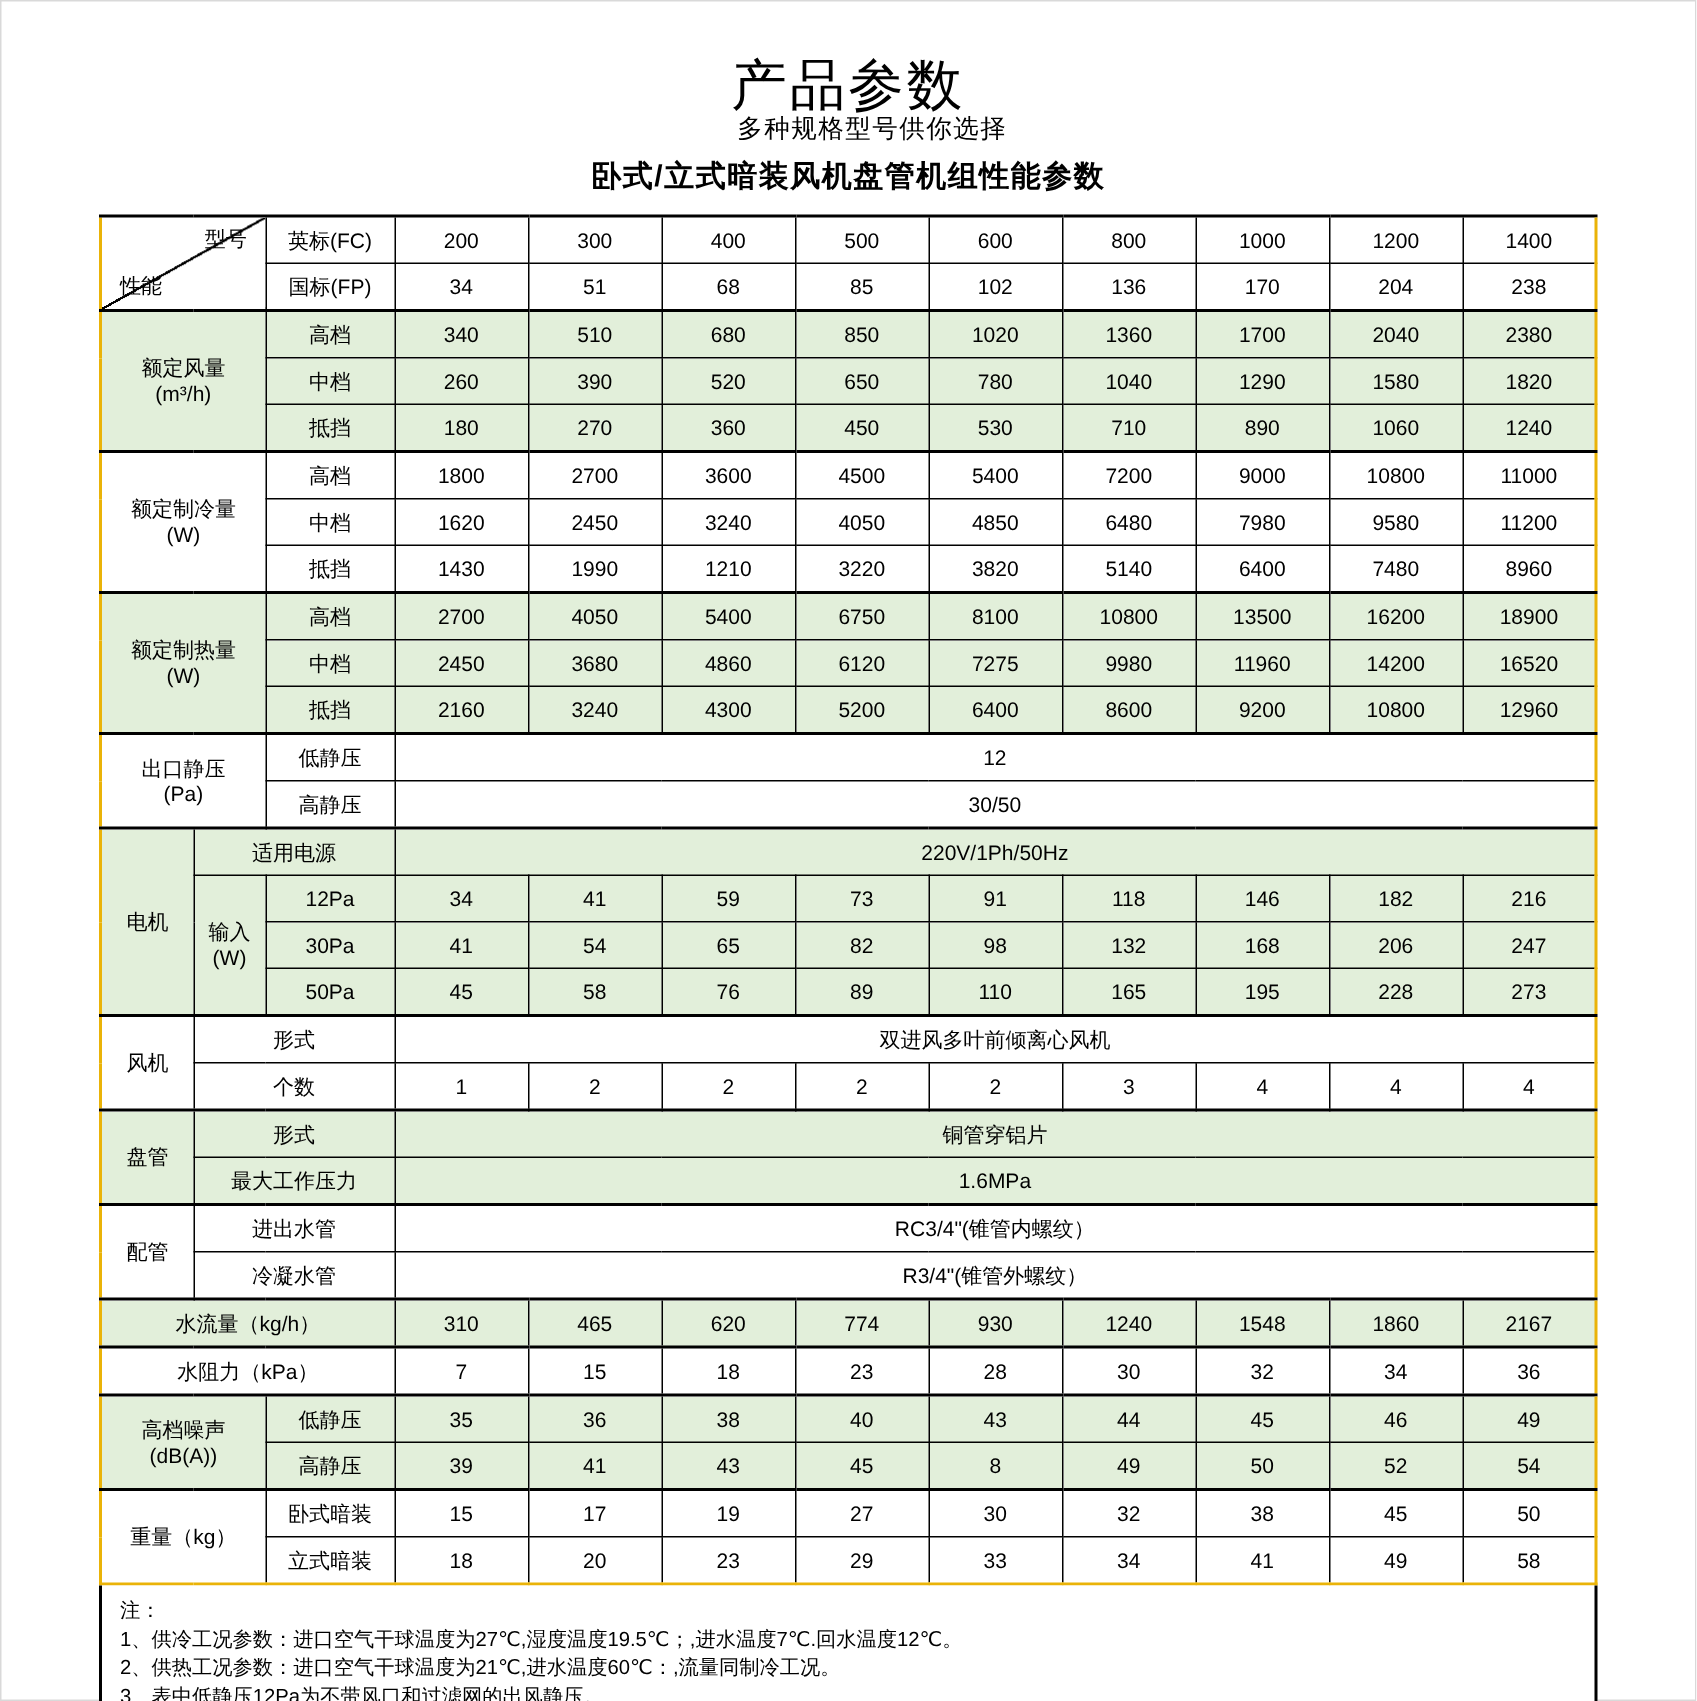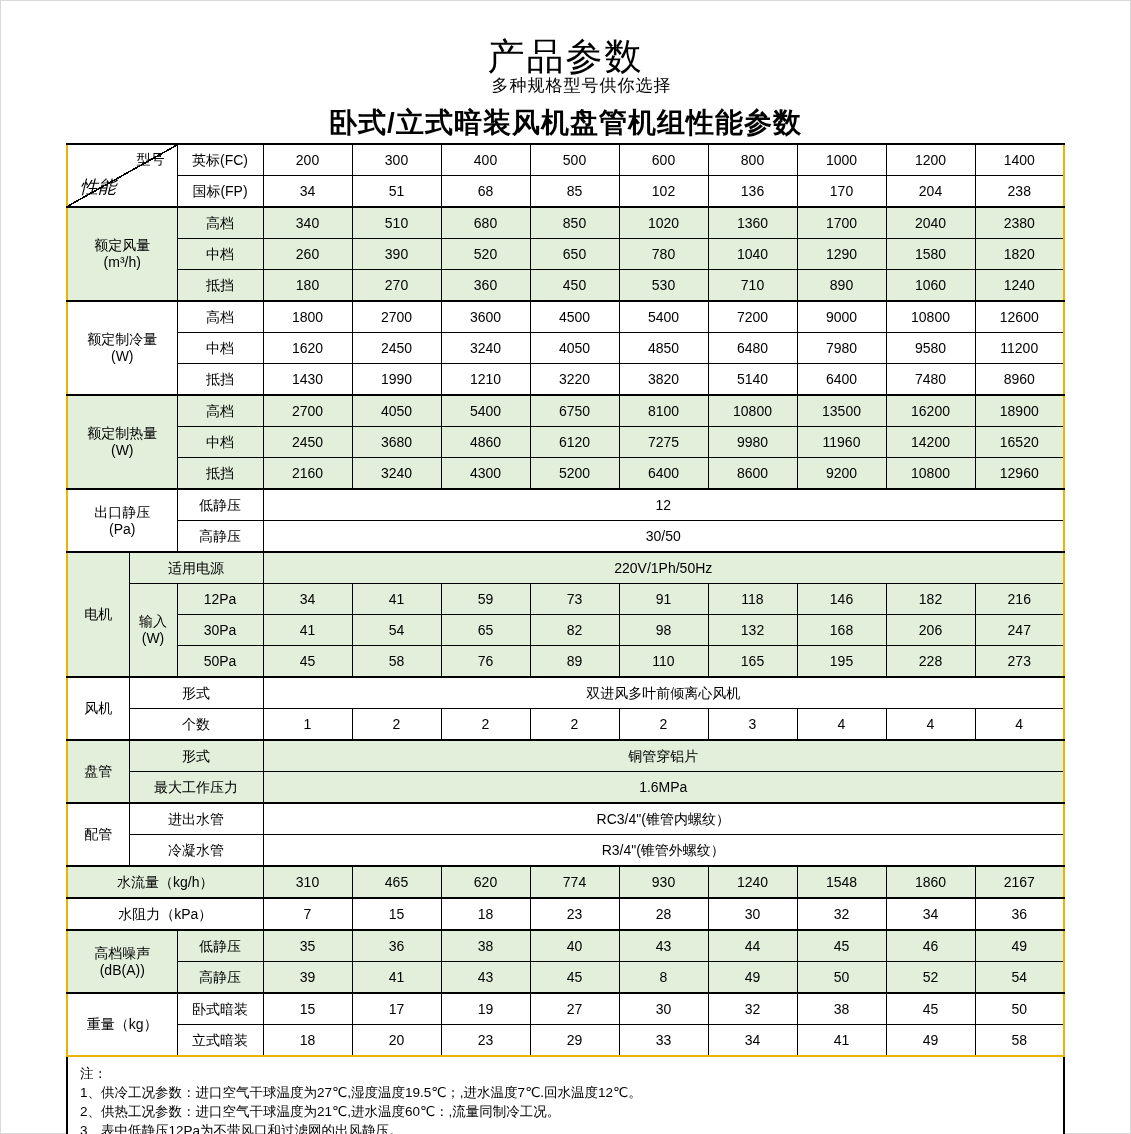--- a/index.html
+++ b/index.html
@@ -5,21 +5,21 @@
   html,body { margin:0; padding:0; }
   body {
     width:1131px; height:1134px; position:relative; overflow:hidden;
     background:#ffffff; color:#000;
     font-family:"Liberation Sans","DejaVu Sans",sans-serif;
   }
   .frame { position:absolute; inset:0; border:1px solid #d9d9d9; pointer-events:none; }
   .centered { position:absolute; left:0; width:100%; text-align:center; }
   .page-title   { top:16px;  font-size:37px; font-weight:normal; letter-spacing:2px;margin-top:16px; }
   .subtitle     { top:74px;  font-size:17px; letter-spacing:1px;margin-left:16px; }
-  .table-title  { top:104px; font-size:28px; font-weight:bold; letter-spacing:1px; }
+  .table-title  { top:104px; font-size:20px; font-weight:bold; letter-spacing:1px; }
 
   .tbl-wrap { position:absolute; left:66px; top:143px; width:999px; }
   table.spec {
     border-collapse:collapse; table-layout:fixed; width:999px;
     border:2px solid #eab308;
   }
   table.spec td {
     border:1px solid #000; text-align:center; vertical-align:middle;
     font-size:14px; line-height:1.2; padding:0 2px; height:30px;
     white-space:pre-line; overflow:hidden;
@@ -27,21 +27,21 @@
   table.spec tr.g td { background:#e2efda; }
   table.spec tr.sec td { border-top:2px solid #000; }
 
   td.diag {
     position:relative; padding:0;
     background-image:linear-gradient(to bottom right,
       transparent calc(50% - 0.8px), #000 calc(50% - 0.8px),
       #000 calc(50% + 0.8px), transparent calc(50% + 0.8px));
   }
   td.diag .tr { position:absolute; top:6px; right:12px; font-size:14px; }
-  td.diag .bl { position:absolute; bottom:7px; left:12px; font-size:18px;font-style:italic; }
+  td.diag .bl { position:absolute; bottom:7px; left:12px; font-size:14px; }
 
   .notes {
     border:2px solid #000; border-top:none; background:#fff;
     padding:7px 0 10px 12px; min-height:75px;
     font-size:13.5px; line-height:19px; text-align:left;
   }
   .notes div { white-space:pre; }
 </style>
 </head>
 <body>
@@ -137,21 +137,21 @@
 (W)</td>
           <td>高档</td>
           <td>1800</td>
           <td>2700</td>
           <td>3600</td>
           <td>4500</td>
           <td>5400</td>
           <td>7200</td>
           <td>9000</td>
           <td>10800</td>
-          <td>12600</td>
+          <td>11000</td>
         </tr>
         <tr style="height: 30px;">
           <td>中档</td>
           <td>1620</td>
           <td>2450</td>
           <td>3240</td>
           <td>4050</td>
           <td>4850</td>
           <td>6480</td>
           <td>7980</td>

